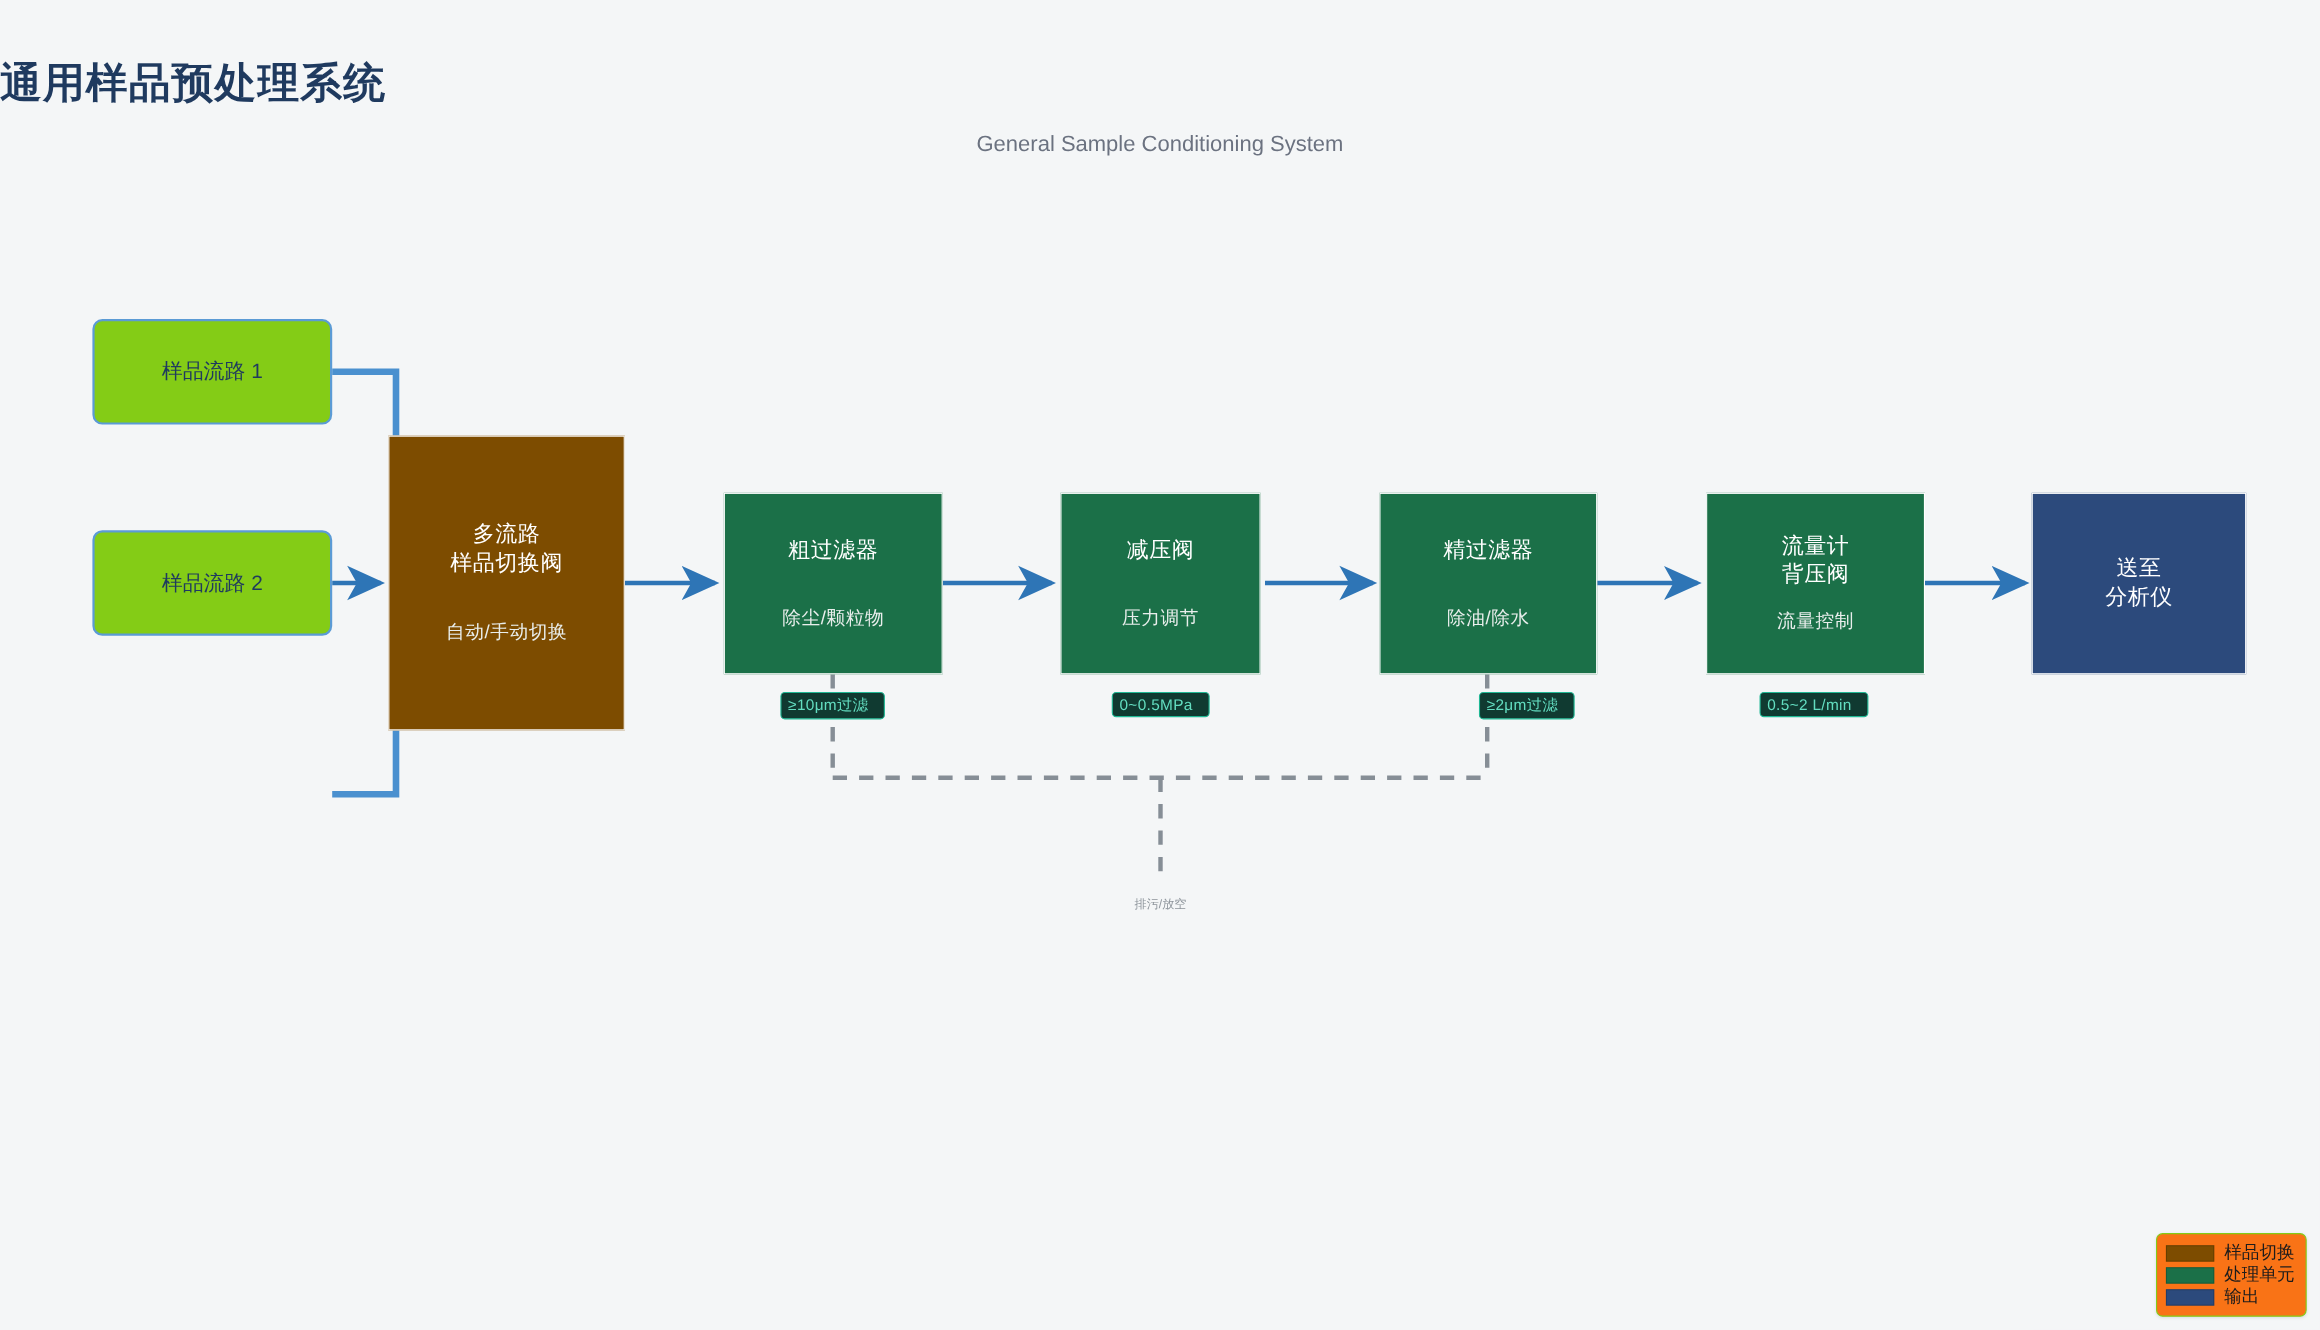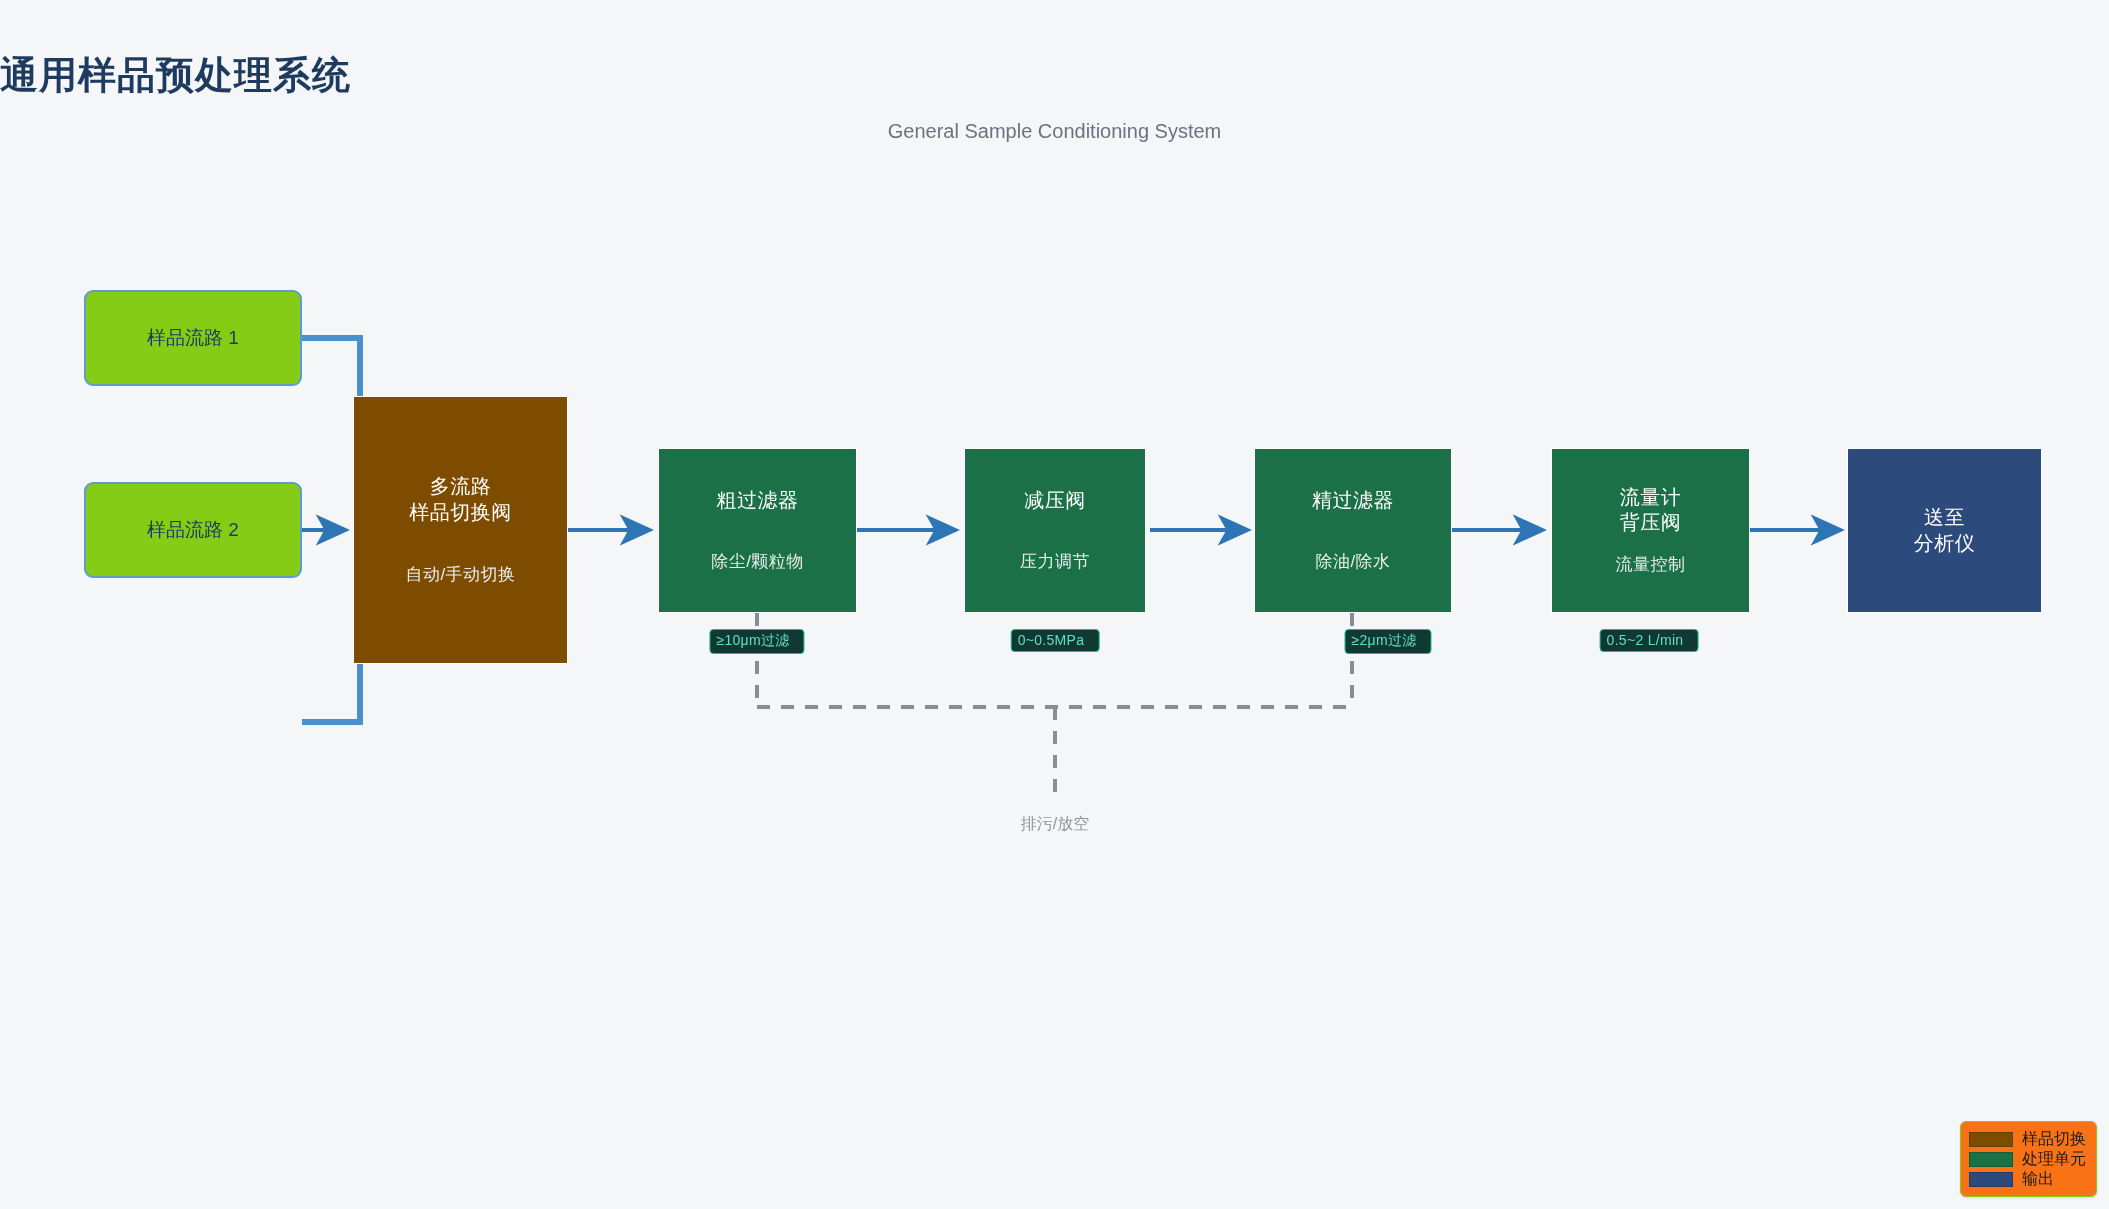--- a/index.html
+++ b/index.html
@@ -109,21 +109,21 @@
     padding: 2px 14px 3px 6px;
     white-space: nowrap;
     letter-spacing: .3px;
   }
 
   
   .drain-label {
     position: absolute;
     transform: translateX(-50%);
     color: #8d949b;
-    font-size: 16px;
+    font-size: 11px;
     white-space: nowrap;
   }
 
   
   #legend {
     position: absolute;
     right: 12px;
     bottom: 12px;
     background: #f97316;
     border: 1px solid #84cc16;

